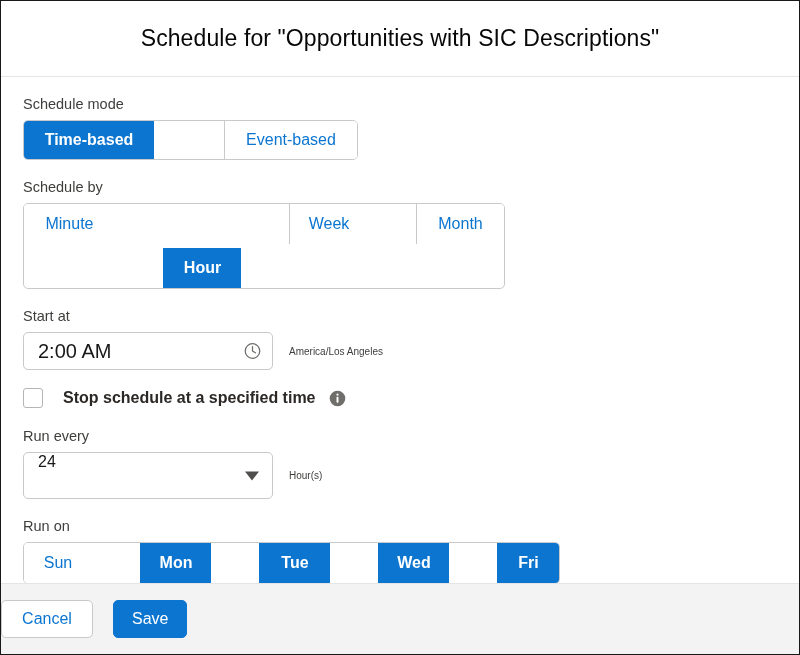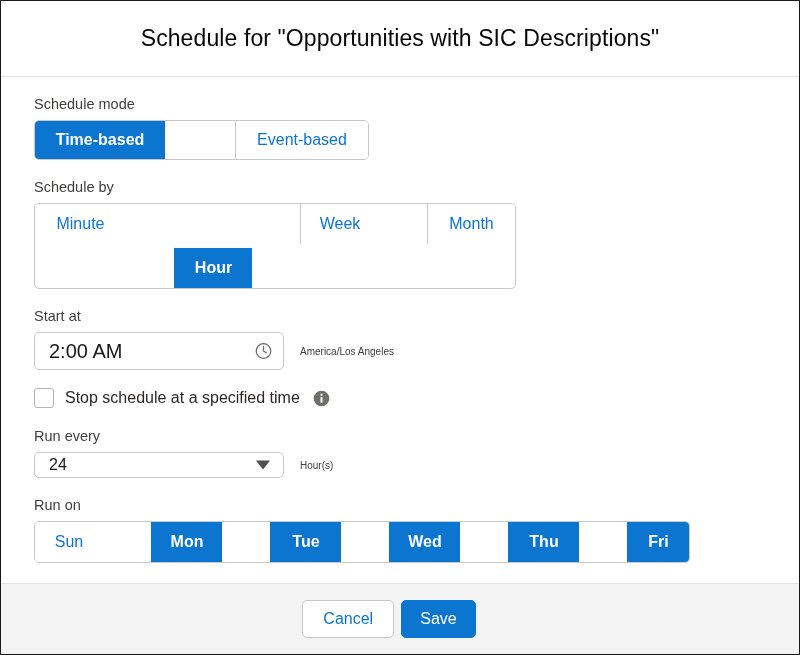--- a/index.html
+++ b/index.html
@@ -40,21 +40,21 @@
     font-size: 23px;
     font-weight: 400;
     color: #080707;
     letter-spacing: 0.1px;
     white-space: nowrap;
   }
 
   
   .modal-body {
     flex: 1 1 auto;
-    padding: 18px 22px 0 33px;
+    padding: 18px 22px 0 22px;
     background: #ffffff;
     overflow: hidden;
   }
 
   .field-label {
     font-size: 14.5px;
     color: #3e3e3c;
     line-height: 18px;
     margin-bottom: 7px;
   }
@@ -166,45 +166,46 @@
     height: 20px;
     border: 1px solid #b5b5b5;
     border-radius: 3px;
     background: #ffffff;
     cursor: pointer;
     flex: 0 0 auto;
   }
   .check-label {
     font-size: 16px;
     color: #2b2826;
-    margin-left: 11px;
-    white-space: nowrap;
+    margin-left: 20px;
+    white-space: nowrap;
+    font-weight: bold;
   }
   .info-icon {
     margin-left: 13px;
     display: inline-flex;
     cursor: pointer;
   }
 
   
   .select-wrap {
     position: relative;
     width: 250px;
   }
   .select-box {
     box-sizing: border-box;
     width: 250px;
-    height: 26px;
+    height: 47px;
     border: 1px solid #c9c9c9;
     border-radius: 5px;
     background: #ffffff;
     font-size: 16px;
     color: #181818;
     display: flex;
-    align-items: center;
+    align-items: flex-start;
     padding: 0 40px 0 14px;
     cursor: pointer;
     white-space: nowrap;
   }
   .caret {
     position: absolute;
     right: 14px;
     top: 50%;
     transform: translateY(-50%);
     width: 0;
@@ -216,23 +217,23 @@
   }
 
   
   .modal-footer {
     flex: 0 0 70px;
     height: 70px;
     background: #f3f3f3;
     border-top: 1px solid #e5e5e5;
     display: flex;
     align-items: center;
-    justify-content: center;
+    justify-content: flex-start;
     padding-right: 22px;
-    gap: 7px;
+    gap: 20px;
   }
   .btn {
     box-sizing: border-box;
     height: 38px;
     border-radius: 5px;
     font-size: 16px;
     font-family: "Liberation Sans", sans-serif;
     cursor: pointer;
     display: inline-flex;
     align-items: center;
@@ -323,21 +324,20 @@
       </div>
     </div>
 
     <div class="field-block">
       <div class="field-label">Run on</div>
       <div class="seg-group runon-group">
         <button class="seg-btn d0">Sun</button>
         <button class="seg-btn d1 selected">Mon</button>
         <button class="seg-btn d2 selected">Tue</button>
         <button class="seg-btn d3 selected">Wed</button>
-        <button class="seg-btn d4 selected">Thu</button>
         <button class="seg-btn d5 selected">Fri</button>
       </div>
     </div>
 
   </div>
 
   <div class="modal-footer">
     <button class="btn btn-neutral">Cancel</button>
     <button class="btn btn-brand">Save</button>
   </div>

